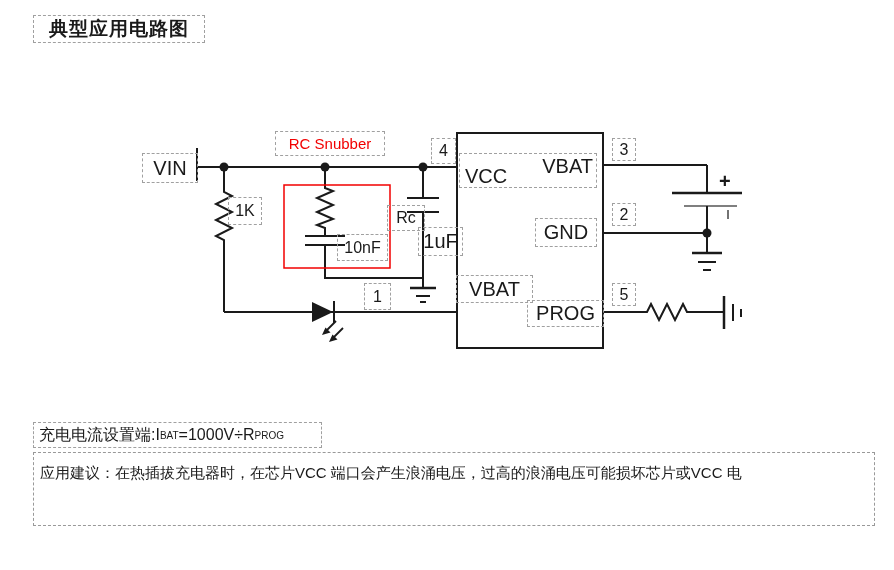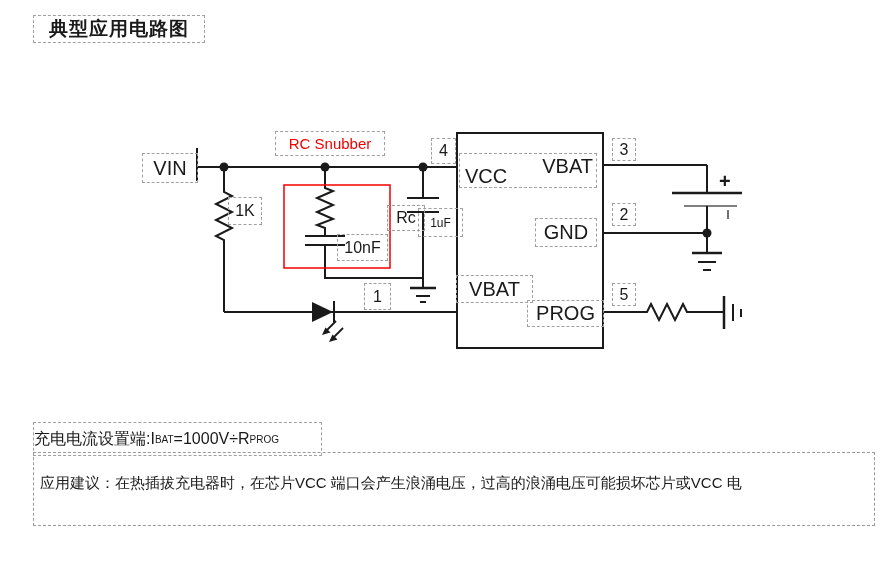--- a/index.html
+++ b/index.html
@@ -15,43 +15,43 @@
   #title{
     left:33px;top:15px;width:172px;height:28px;
     font-size:19px;font-weight:bold;letter-spacing:1px;
   }
   #svgwrap{position:absolute;left:0;top:0;width:894px;height:570px;}
   .vin{left:142px;top:153px;width:56px;height:30px;font-size:20px;}
   .rcsnub{left:275px;top:131px;width:110px;height:25px;font-size:15px;color:#f20000;}
   .r1k{left:228px;top:197px;width:34px;height:28px;font-size:16px;}
   .rc{left:339px;top:205px;width:38px;height:26px;font-size:16px;margin-left:48px;}
   .c10nf{left:337px;top:234px;width:51px;height:27px;font-size:16px;}
-  .c1uf{left:418px;top:208px;width:45px;height:29px;font-size:12px;}
+  .c1uf{left:418px;top:227px;width:45px;height:29px;font-size:20px;}
   .pinnum{font-size:16px;}
   .pin4{left:431px;top:138px;width:25px;height:26px;}
   .pin3{left:612px;top:138px;width:24px;height:23px;}
   .pin2{left:612px;top:203px;width:24px;height:23px;}
   .pin5{left:612px;top:283px;width:24px;height:23px;}
   .pin1{left:364px;top:283px;width:27px;height:27px;}
   .vccvbat{left:459px;top:153px;width:138px;height:35px;font-size:20px;}
   .vccvbat .vcc{position:absolute;left:5px;bottom:-1px;}
   .vccvbat .vbat{position:absolute;right:3px;top:1px;}
   .gnd{left:535px;top:218px;width:62px;height:29px;font-size:20px;}
   .chrg{left:456px;top:275px;width:77px;height:28px;font-size:20px;}
   .prog{left:527px;top:300px;width:77px;height:27px;font-size:20px;}
   .batplus{position:absolute;left:719px;top:170px;font-size:20px;font-weight:bold;}
   #formula{
-    left:33px;top:422px;width:289px;height:34px;
-    font-size:16px;justify-content:flex-start;
+    left:33px;top:422px;width:289px;height:26px;
+    font-size:16px;justify-content:flex-start;padding-left:5px;
   }
   #formula sub{font-size:10px;}
   #notes{
     position:absolute;left:33px;top:452px;width:842px;height:74px;
     border:1px dashed #999;box-sizing:border-box;
-    font-size:15px;line-height:23.5px;padding:18px 6px;
+    font-size:15px;line-height:23.5px;padding:8px 6px;
   }
   .noteline{white-space:nowrap;}
 </style>
 </head>
 <body>
 
 <div class="lbl" id="title">典型应用电路图</div>
 
 <div id="svgwrap">
 <svg width="894" height="570" viewBox="0 0 894 570" xmlns="http://www.w3.org/2000/svg">

